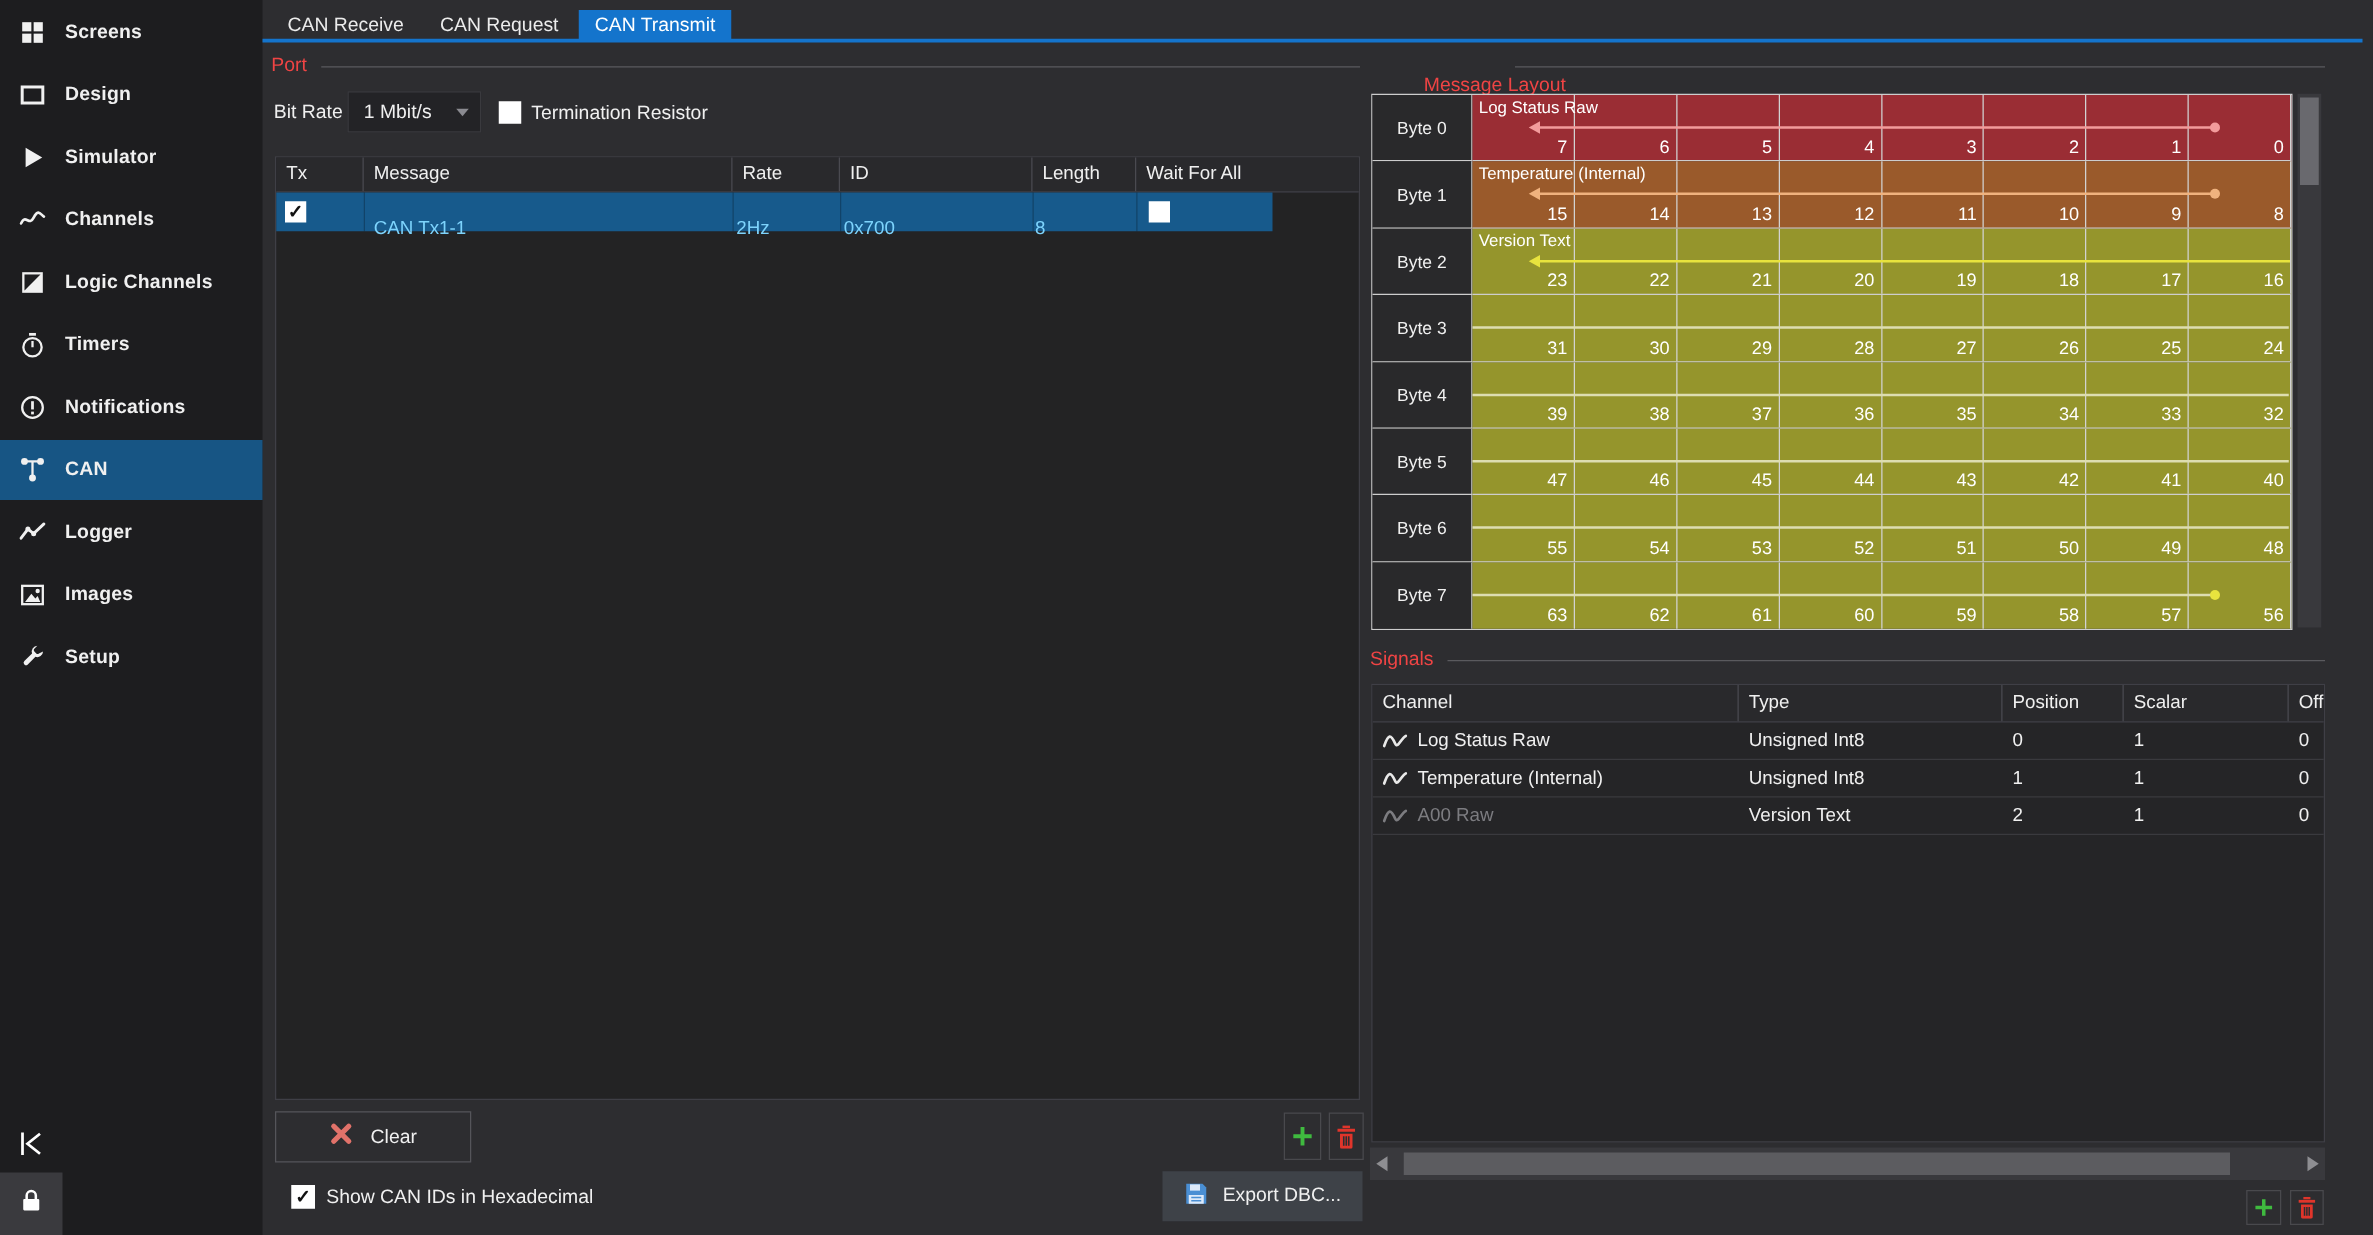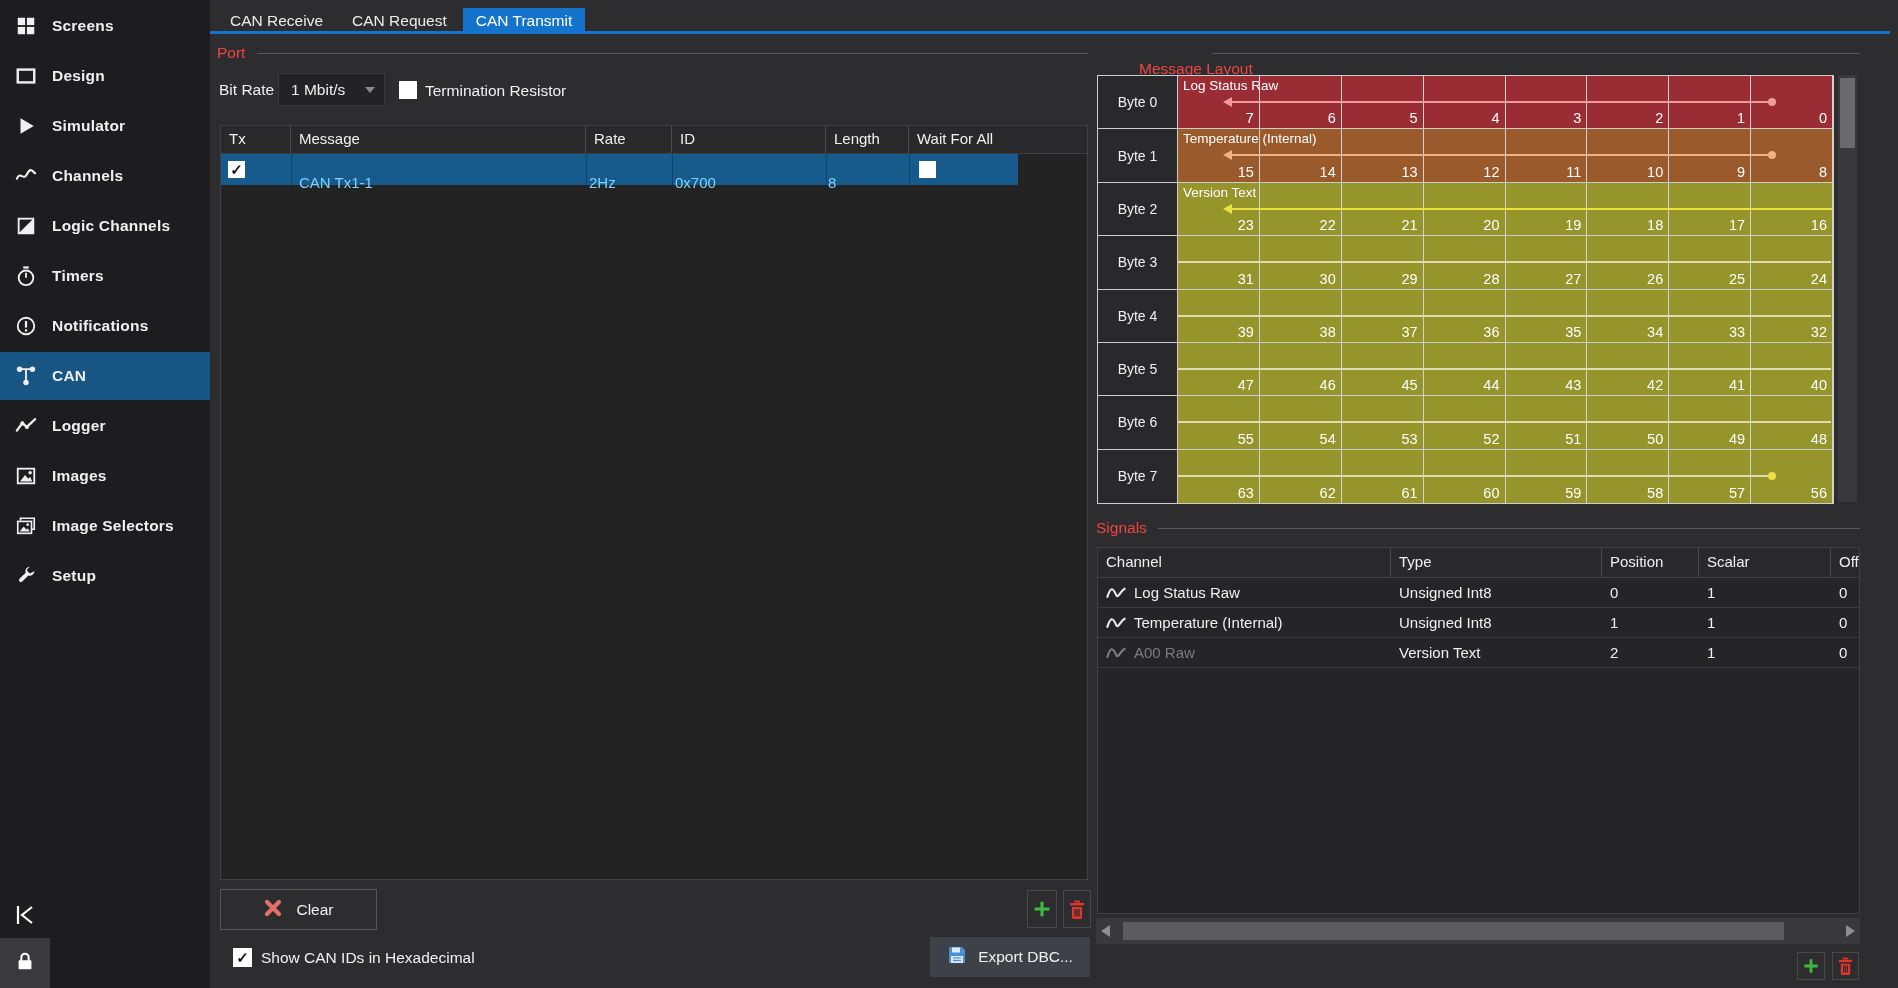--- a/index.html
+++ b/index.html
@@ -172,31 +172,20 @@
         </div>
         <div class="sb-item">
           <span class="sb-icon">
             <svg viewBox="0 0 24 24">
               <rect x="3" y="4" width="18" height="16" fill="none" stroke="#f0f0f0" stroke-width="2"></rect>
               <polygon points="5.5,18 11,11 14.5,15 16.5,12.8 18.8,18" fill="#f0f0f0"></polygon>
               <circle cx="16.5" cy="8.5" r="1.9" fill="#f0f0f0"></circle>
             </svg>
           </span>
           <span class="sb-label">Images</span>
-        </div>
-        <div class="sb-item">
-          <span class="sb-icon">
-            <svg viewBox="0 0 24 24">
-              <path d="M6,6 V3.5 h15 v12 h-3" fill="none" stroke="#f0f0f0" stroke-width="1.8"></path>
-              <rect x="3" y="7" width="15" height="13" fill="none" stroke="#f0f0f0" stroke-width="1.8"></rect>
-              <polygon points="5,18 9.5,12.5 12.5,16 14,14.5 16,18" fill="#f0f0f0"></polygon>
-              <circle cx="13.8" cy="10.5" r="1.5" fill="#f0f0f0"></circle>
-            </svg>
-          </span>
-          <span class="sb-label">Image Selectors</span>
         </div>
         <div class="sb-item">
           <span class="sb-icon">
             <svg viewBox="0 0 24 24">
               <path d="M21.2,6.8 a5,5 0 0 1 -6.6,4.6 L7.9,18.1 a2.1,2.1 0 0 1 -3,-3 L11.6,8.4 a5,5 0 0 1 4.6,-6.6 l-2.6,2.6 a1.6,1.6 0 0 0 0,2.3 l1.7,1.7 a1.6,1.6 0 0 0 2.3,0 z" fill="#f0f0f0"></path>
             </svg>
           </span>
           <span class="sb-label">Setup</span>
         </div>
       </nav>

